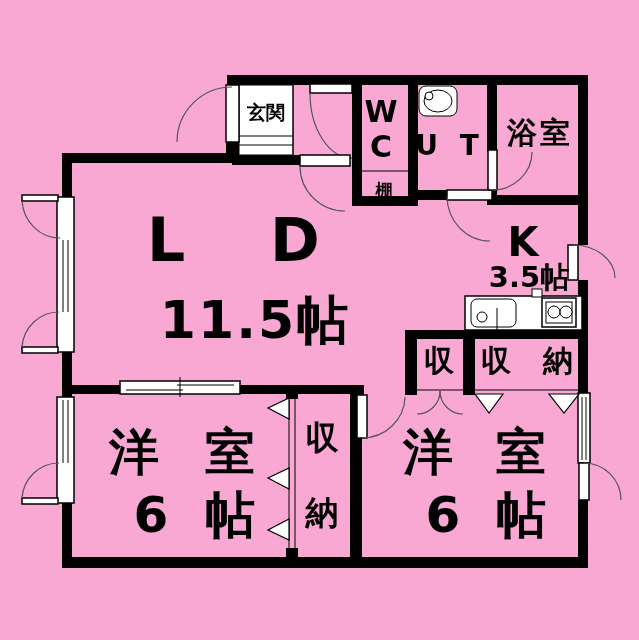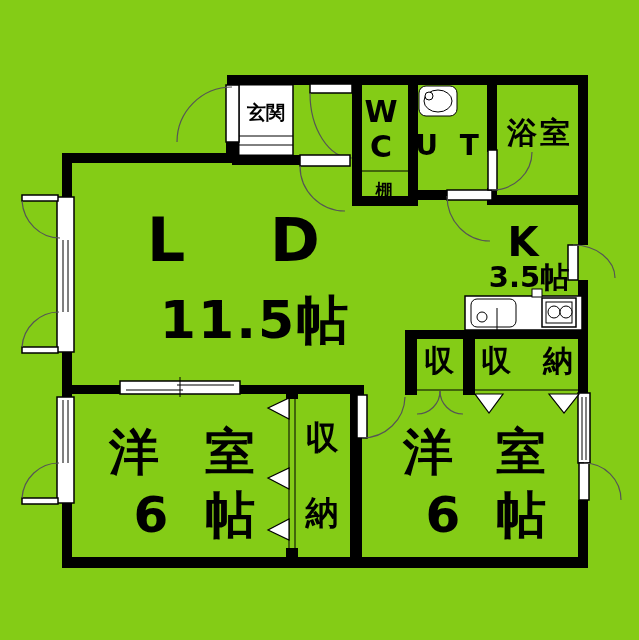--- a/index.html
+++ b/index.html
@@ -1,16 +1,16 @@
 <!DOCTYPE html>
 <html><head>
 <meta charset="utf-8">
 <style>
   html,body{margin:0;padding:0;background:#ffffff;}
-  .stage{position:relative;width:639px;height:640px;background:#84cc16;overflow:hidden;}
+  .stage{position:relative;width:639px;height:640px;background:#f9a8d4;overflow:hidden;}
   svg{display:block;}
   text{font-family:"DejaVu Sans","Liberation Sans",sans-serif;font-weight:bold;fill:#000;}
   .wall{fill:#000;}
   .leaf{fill:#fff;stroke:#000;stroke-width:1.5;}
   .arc{fill:none;stroke:#555;stroke-width:1.2;}
   .hair{stroke:#000;stroke-width:1;fill:none;}
   .tri{fill:#fff;stroke:#000;stroke-width:1.2;}
   .fixture{fill:#fff;stroke:#000;stroke-width:1.5;}
   .fixture2{fill:#fff;stroke:#000;stroke-width:1;}
   .area{fill:none;}

